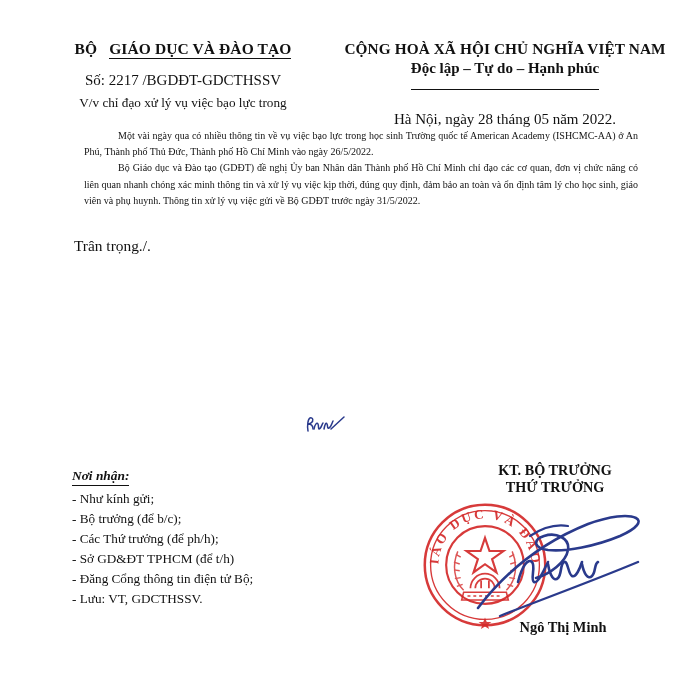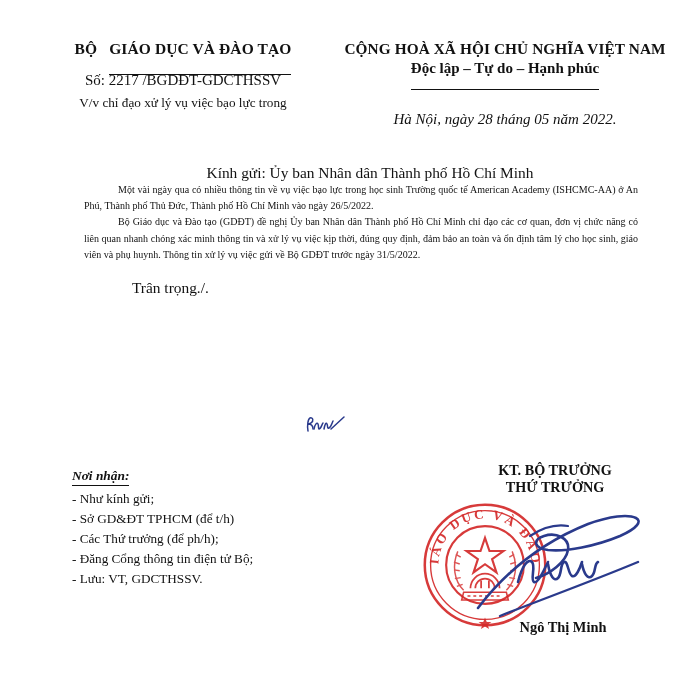--- a/index.html
+++ b/index.html
@@ -39,21 +39,21 @@
     text-align: center;
   }
   .org-name {
     font-weight: bold;
     font-size: 15.5px;
     letter-spacing: 0.1px;
     white-space: nowrap;
   }
   .org-name .u {
     border-bottom: 1.6px solid #111;
-    padding-bottom: 17px;
+    padding-bottom: 1px;
     margin-left: 8px;
   }
   .doc-number {
     font-size: 15px;
     margin-top: 14px;
     white-space: nowrap;
   }
   .doc-subject {
     font-size: 13.2px;
     line-height: 1.32;
@@ -68,21 +68,20 @@
   .motto {
     font-weight: bold;
     font-size: 15px;
     margin-top: 2px;
     display: inline-block;
     border-bottom: 1.6px solid #111;
     padding-bottom: 12px;
     white-space: nowrap;
   }
   .place-date {
-    font-style: italic;
     font-size: 15px;
     margin-top: 21px;
     white-space: nowrap;
   }
 
   
   .recipient {
     text-align: center;
     font-size: 15.4px;
     margin-top: 36px;
@@ -94,22 +93,22 @@
     padding: 0 62px 0 84px;
     font-size: 10px;
     line-height: 1.62;
     text-align: justify;
   }
   .body-text p {
     margin: 0;
     text-indent: 34px;
   }
   .closing {
-    padding-left: 98px;
-    margin-top: 16px;
+    padding-left: 40px;
+    margin-top: 28px;
     font-size: 15.4px;
     text-indent: 34px;
   }
 
   
   .initial-mark {
     position: absolute;
     left: 303px;
     top: 412px;
     width: 46px;
@@ -207,21 +206,20 @@
     </div>
 
     <div class="header-right">
       <div class="republic">CỘNG HOÀ XÃ HỘI CHỦ NGHĨA VIỆT NAM</div>
       <div><span class="motto">Độc lập – Tự do – Hạnh phúc</span></div>
       <div class="place-date">Hà Nội, ngày 28 tháng 05 năm 2022.</div>
     </div>
 
   </div>
 
-  <div class="recipient">Kính gửi: Ủy ban Nhân dân Thành phố Hồ Chí Minh</div>
 
   <div class="body-text">
     <p>Một vài ngày qua có nhiều thông tin về vụ việc bạo lực trong học sinh Trường quốc tế American Academy (ISHCMC-AA) ở An Phú, Thành phố Thủ Đức, Thành phố Hồ Chí Minh vào ngày 26/5/2022.</p>
     <p>Bộ Giáo dục và Đào tạo (GDĐT) đề nghị Ủy ban Nhân dân Thành phố Hồ Chí Minh chỉ đạo các cơ quan, đơn vị chức năng có liên quan nhanh chóng xác minh thông tin và xử lý vụ việc kịp thời, đúng quy định, đảm bảo an toàn và ổn định tâm lý cho học sinh, giáo viên và phụ huynh. Thông tin xử lý vụ việc gửi về Bộ GDĐT trước ngày 31/5/2022.</p>
   </div>
   <div class="closing">Trân trọng./.</div>
 
   <svg class="initial-mark" viewBox="0 0 46 26">
     <g fill="none" stroke="#2a3a8c" stroke-width="1.5" stroke-linecap="round">
       <path d="M5,19 C4,13 5,7 7,6 C10,5 11,9 8,11 C6,12 5,12 5,12 C8,12 10,14 10,17"></path>
@@ -230,22 +228,23 @@
       <path d="M28,17 L41,5"></path>
     </g>
   </svg>
 
   <div class="footer">
 
     <div class="recipients-block">
       <div><span class="recipients-title">Nơi nhận:</span></div>
       <ul class="recipients-list">
         <li>- Như kính gửi;</li>
+        <li>- Bộ trưởng (để b/c);</li>
+        <li>- Các Thứ trưởng (để ph/h);</li>
         <li>- Sở GD&amp;ĐT TPHCM (để t/h)</li>
-        <li>- Các Thứ trưởng (để ph/h);</li>
         <li>- Đăng Cổng thông tin điện tử Bộ;</li>
         <li>- Lưu: VT, GDCTHSSV.</li>
       </ul>
     </div>
 
     <div class="signature-block">
       <div class="sig-title">
         <div>KT. BỘ TRƯỞNG</div>
         <div>THỨ TRƯỞNG</div>
       </div>

